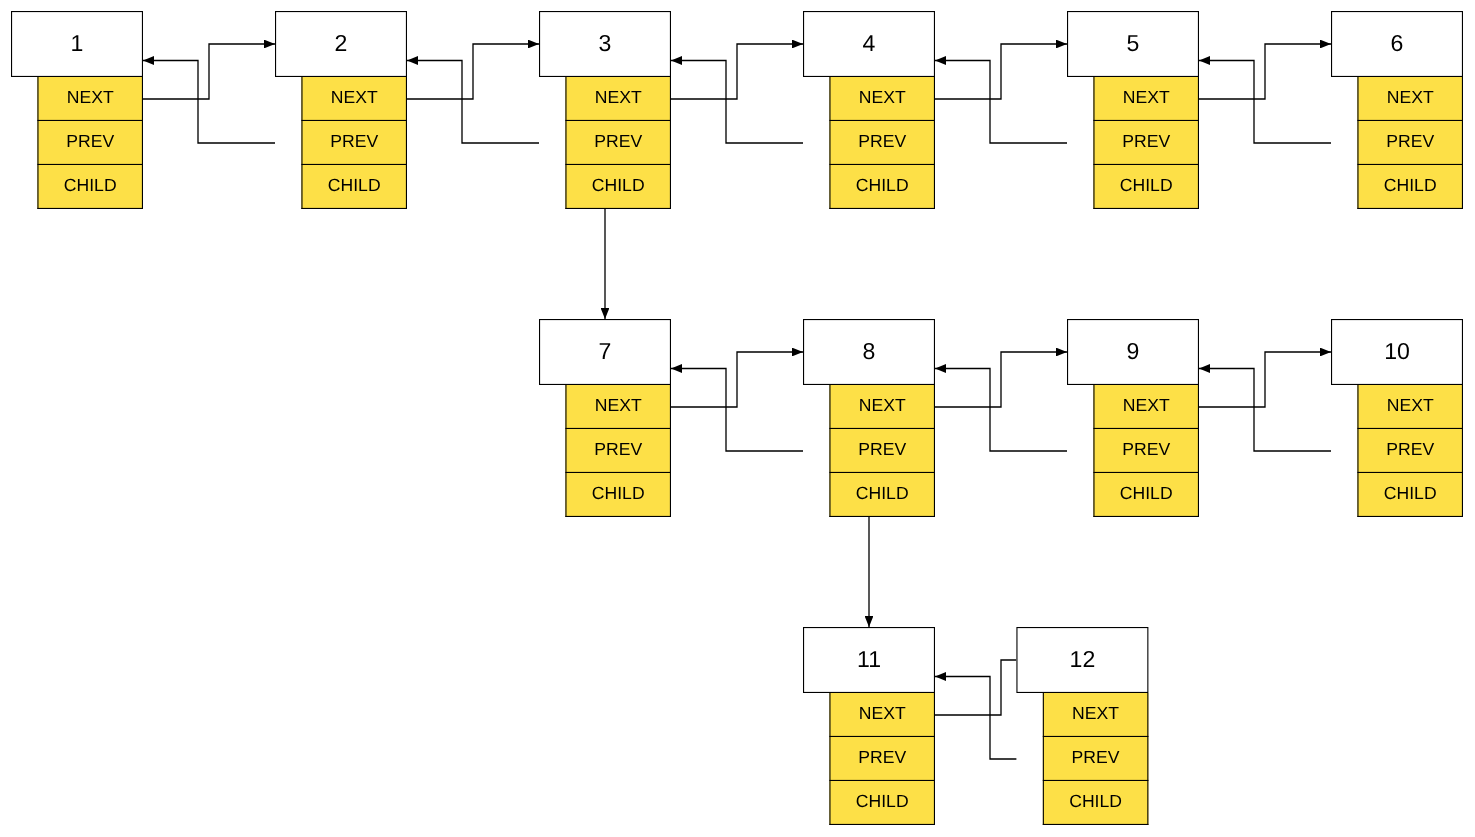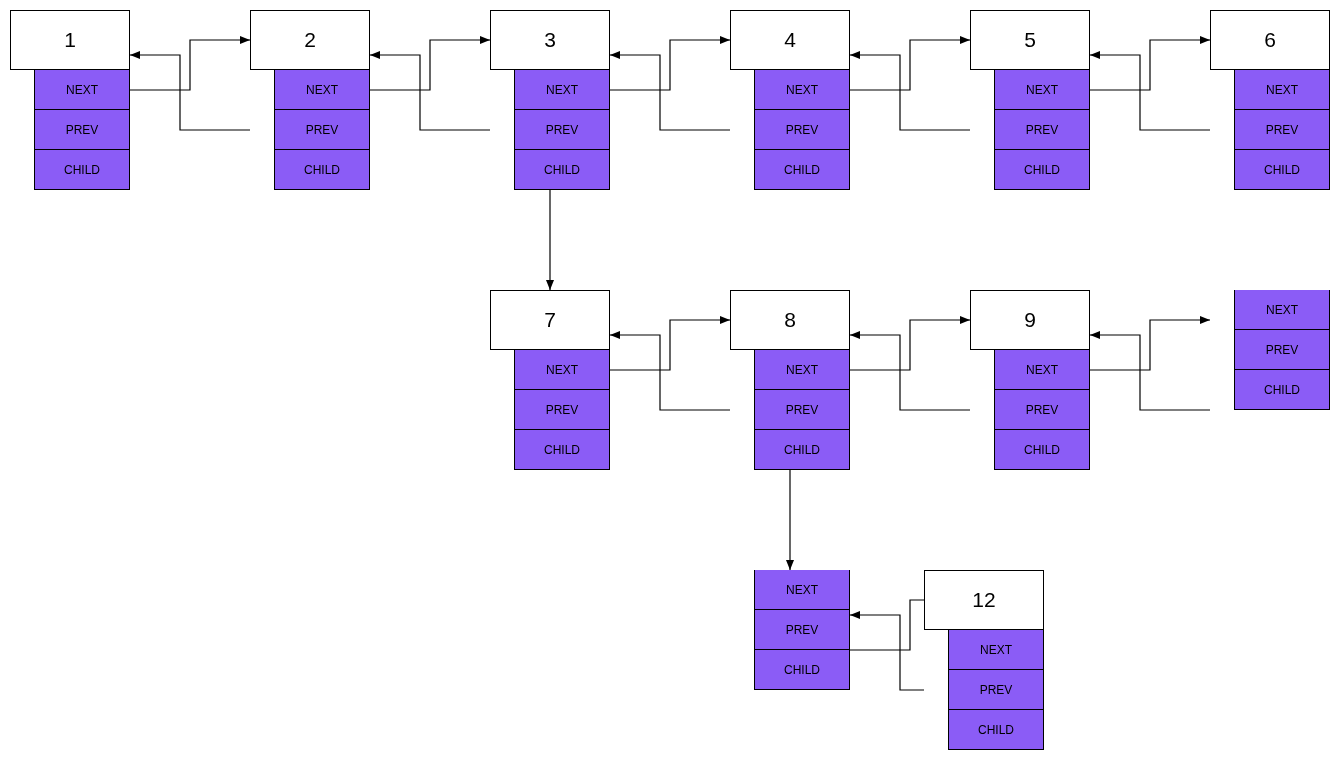--- a/index.html
+++ b/index.html
@@ -34,22 +34,22 @@
     background: #ffffff;
   }
   .node .fld {
     box-sizing: border-box;
     height: 40px;
     border: 1px solid #000000;
     border-top: none;
     display: flex;
     align-items: center;
     justify-content: center;
-    font-size: 12px;
-    background: #8b5cf6;
+    font-size: 16px;
+    background: #fde047;
     margin-left: 24px;
   }
 </style>
 </head>
 <body>
 
 <div class="canvas">
   <svg class="arrows" width="1341" height="761" viewBox="0 0 1341 761" xmlns="http://www.w3.org/2000/svg">
     <defs>
       <marker id="arrowhead" markerWidth="11" markerHeight="8" refX="10" refY="4" orient="auto" markerUnits="userSpaceOnUse">
@@ -128,25 +128,27 @@
         <div class="fld">PREV</div>
         <div class="fld">CHILD</div>
       </div>
       <div class="node" style="left: 970px; top: 290px;">
         <div class="hdr">9</div>
         <div class="fld">NEXT</div>
         <div class="fld">PREV</div>
         <div class="fld">CHILD</div>
       </div>
       <div class="node" style="left: 1210px; top: 290px;">
+        <div class="hdr">10</div>
         <div class="fld">NEXT</div>
         <div class="fld">PREV</div>
         <div class="fld">CHILD</div>
       </div>
       <div class="node" style="left: 730px; top: 570px;">
+        <div class="hdr">11</div>
         <div class="fld">NEXT</div>
         <div class="fld">PREV</div>
         <div class="fld">CHILD</div>
       </div>
       <div class="node" style="left: 924px; top: 570px;">
         <div class="hdr">12</div>
         <div class="fld">NEXT</div>
         <div class="fld">PREV</div>
         <div class="fld">CHILD</div>
       </div>

